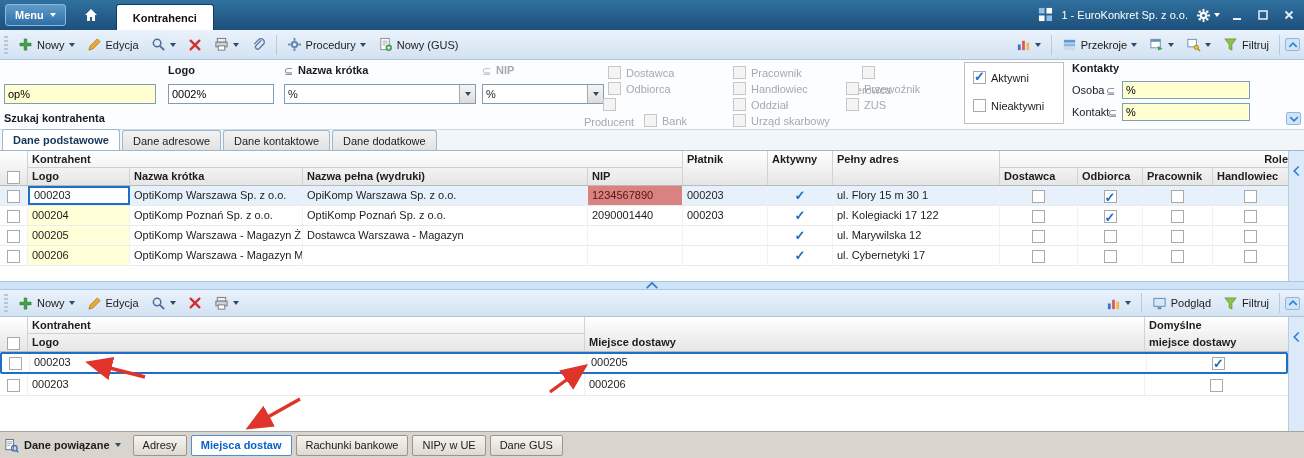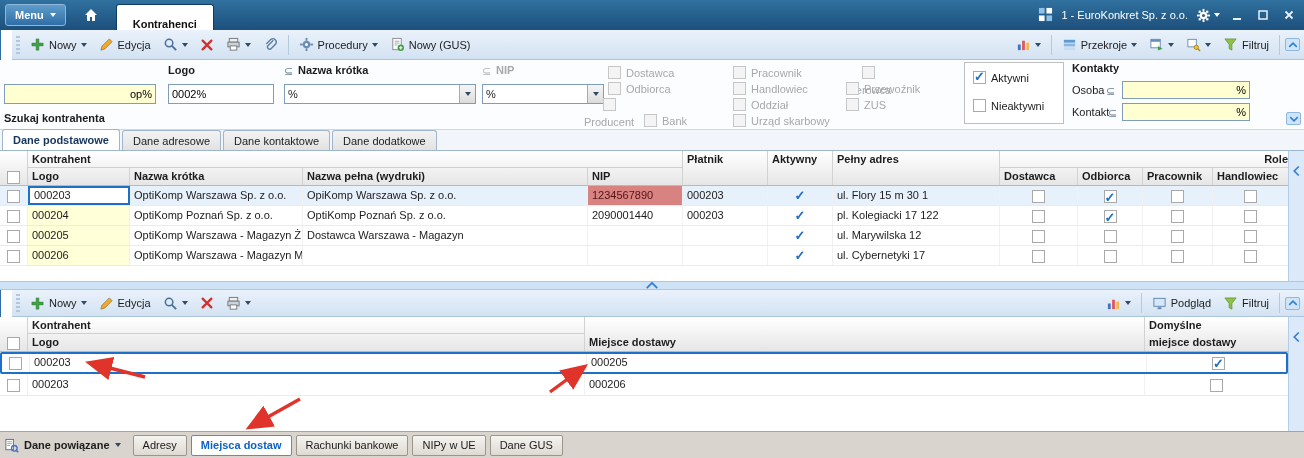--- a/index.html
+++ b/index.html
@@ -10,26 +10,26 @@
 
   
   .titlebar { position:absolute; top:0; left:0; right:0; height:30px;
               background:linear-gradient(#30719f,#1d4f7c); display:flex; align-items:center; }
   .menu-btn { margin-left:5px; height:22px; padding:0 9px; display:flex; align-items:center; gap:6px;
               background:linear-gradient(#5f9cca,#2f6ea6); border:1px solid #8db8da; border-radius:3px;
               color:#fff; font-weight:bold; cursor:pointer; }
   .home-btn { margin-left:14px; width:22px; height:22px; display:flex; align-items:center; justify-content:center; cursor:pointer; }
   .doc-tab { margin-left:14px; height:26px; margin-top:4px; align-self:flex-end; padding:0 16px;
              background:#fff; border:1px solid #0f3c63; border-bottom:none; border-radius:3px 3px 0 0;
-             display:flex; align-items:flex-end; font-weight:bold; color:#111; cursor:pointer; }
+             display:flex; align-items:center; font-weight:bold; color:#111; cursor:pointer; }
   .tb-right { margin-left:auto; display:flex; align-items:center; gap:8px; padding-right:6px; color:#fff; }
   .winbtn { width:18px; height:16px; display:flex; align-items:center; justify-content:center; cursor:pointer; }
 
   
-  .toolbar { position:absolute; left:12px; right:0; display:flex; align-items:center; gap:2px; padding:0 4px;
+  .toolbar { position:absolute; left:0; right:0; display:flex; align-items:center; gap:2px; padding:0 4px;
              background:linear-gradient(#eaf2fb,#d3e2f2); border-bottom:1px solid #aac4de; }
   .toolbar1 { top:30px; height:30px; }
   .toolbar2 { top:290px; height:27px; }
   .grip { width:4px; height:18px; margin-right:3px;
           background:repeating-linear-gradient(#b2c7dd 0 2px, transparent 2px 4px); }
   .tbtn { display:flex; align-items:center; gap:4px; padding:2px 5px; border-radius:2px; cursor:pointer; white-space:nowrap; }
   .tsep { width:1px; height:20px; background:#b4cade; margin:0 3px; }
   .tri { width:0; height:0; border-left:3.5px solid transparent; border-right:3.5px solid transparent;
          border-top:4px solid #2f4b66; display:inline-block; }
   .tri.white { border-top-color:#fff; }
@@ -38,21 +38,21 @@
                   display:flex; align-items:center; justify-content:center; cursor:pointer; }
 
   
   .filterpanel { position:absolute; top:60px; left:0; right:0; height:70px; background:#fbfdff; border-bottom:1px solid #cdd9e6; }
   .flabel { position:absolute; font-weight:bold; color:#1c1c1c; }
   .flabel.dis { color:#a8a8a8; }
   .fop { position:absolute; color:#6b7f95; font-size:11px; }
   .fop.dis { color:#b5b5b5; }
   .finput { position:absolute; height:20px; border:1px solid #7f9db9; background:#fff; padding:0 3px;
             font-family:"Liberation Sans",sans-serif; font-size:11px; }
-  .finput.yellow { background:#ffffd2;text-align:right; }
+  .finput.yellow { background:#ffffd2; }
   .combo { position:absolute; height:20px; border:1px solid #7f9db9; background:#fff; display:flex; align-items:center; }
   .combo .cval { flex:1; padding:0 3px; }
   .combo .dd { width:16px; height:100%; background:linear-gradient(#f6f6f6,#dcdcdc); border-left:1px solid #aaa;
                display:flex; align-items:center; justify-content:center; cursor:pointer; }
   .fchk { position:absolute; display:flex; align-items:center; gap:5px; white-space:nowrap; cursor:pointer; }
   .fchk.disabled { color:#a8a8a8; cursor:default; }
   .aktywni-box { position:absolute; background:#fff; border:1px solid #bfbfbf; }
 
   
   .cbx { width:13px; height:13px; border:1px solid #a9a9a9; background:#fff; display:inline-block;

